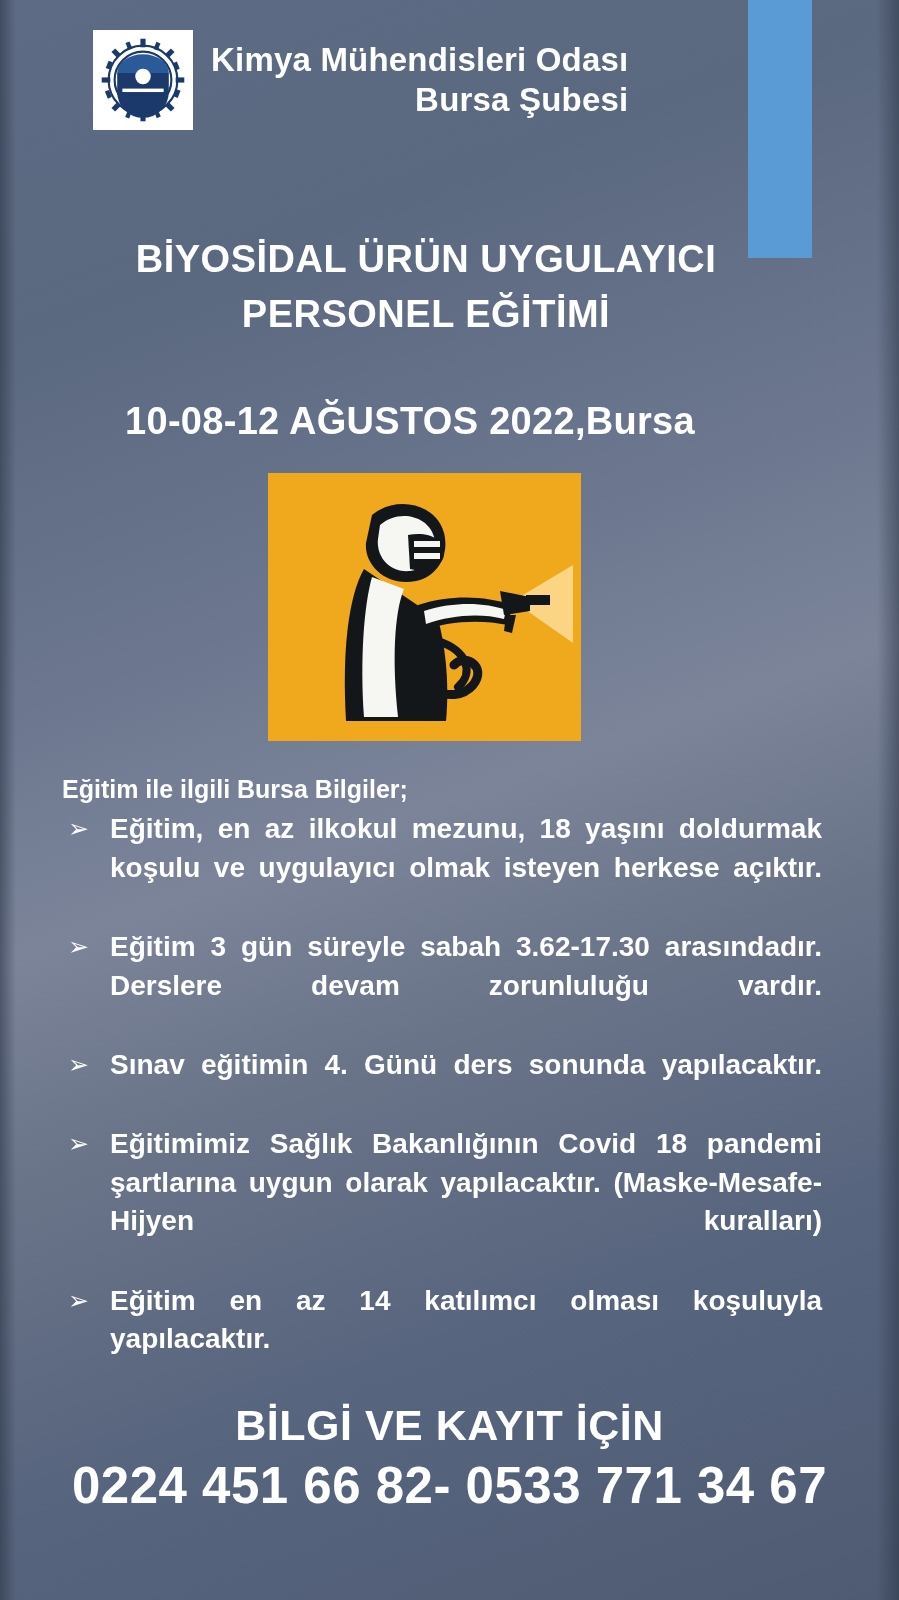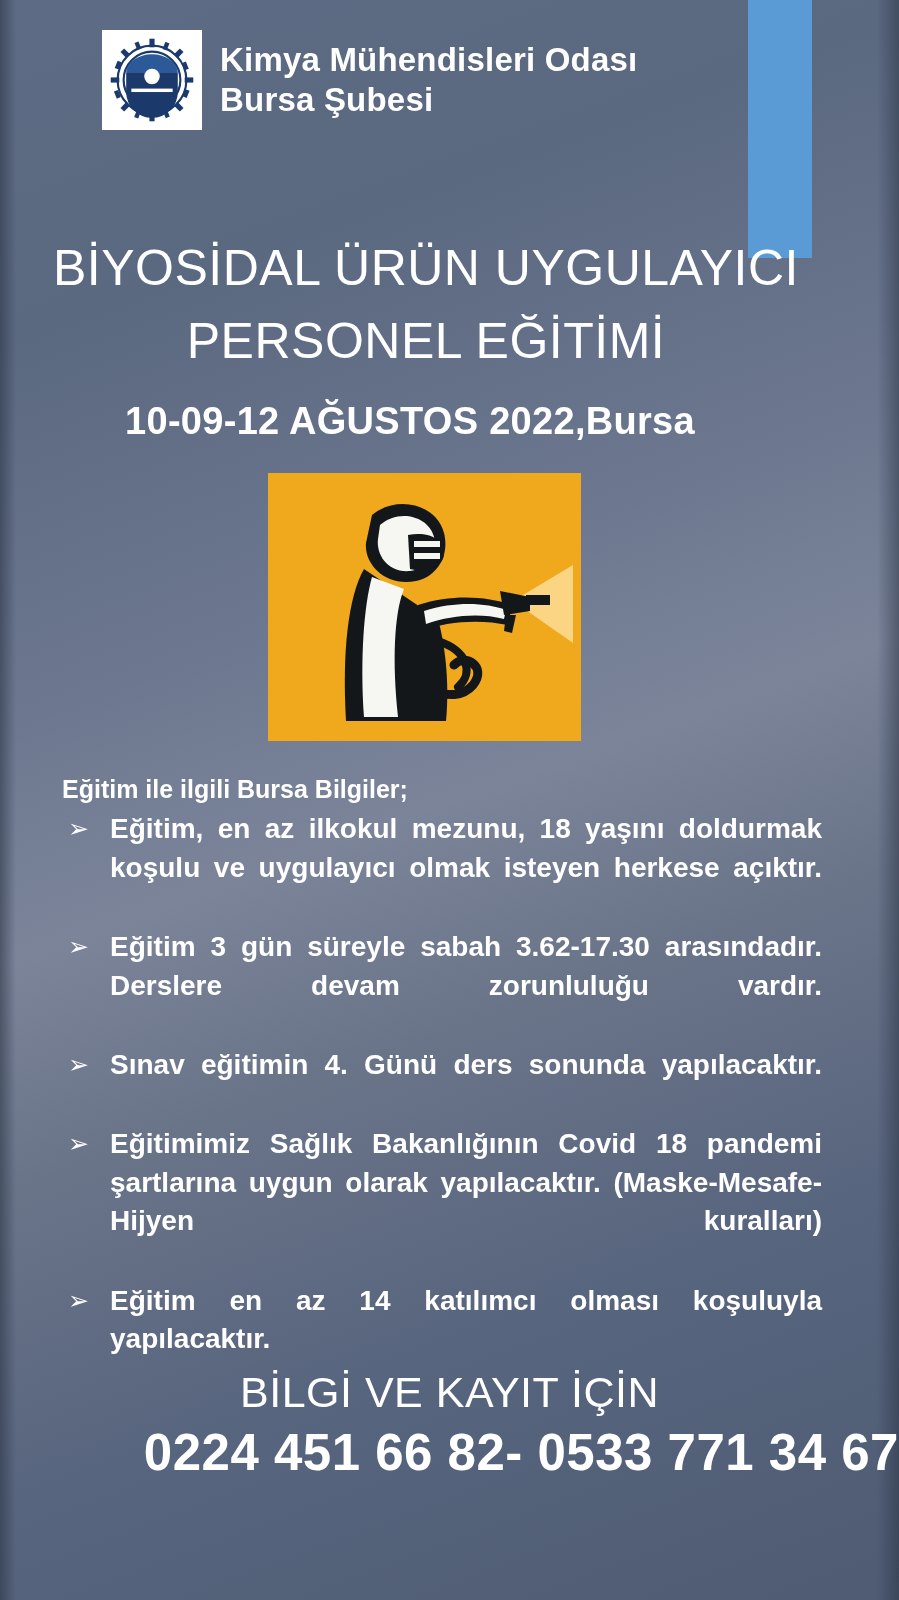--- a/index.html
+++ b/index.html
@@ -41,24 +41,25 @@
     left: 748px;
     top: 0;
     width: 64px;
     height: 258px;
     background: #5b9bd5;
   }
 
   
   .header {
     position: absolute;
-    left: 102px;
+    left: 93px;
     top: 30px;
     display: flex;
     align-items: center;
+    text-align: right;
   }
   .logo-box {
     width: 100px;
     height: 100px;
     background: #ffffff;
     display: flex;
     align-items: center;
     justify-content: center;
     flex: 0 0 auto;
   }
@@ -76,22 +77,22 @@
   
   .title-block {
     position: absolute;
     left: 0;
     top: 232px;
     width: 820px;
     text-align: center;
   }
   .title-main {
     color: #ffffff;
-    font-size: 50px;
-    font-weight: normal;
+    font-size: 38px;
+    font-weight: bold;
     line-height: 1.45;
     letter-spacing: 0.5px;
     white-space: pre-line;
     padding-left: 32px;
   }
   .date-line {
     position: absolute;
     left: 0;
     top: 400px;
     width: 820px;
@@ -158,29 +159,29 @@
   .footer {
     position: absolute;
     left: 0;
     top: 1368px;
     width: 899px;
     text-align: center;
     color: #ffffff;
   }
   .footer-title {
     font-size: 43px;
-    font-weight: normal;
+    font-weight: bold;
     letter-spacing: 0.5px;
+    margin-top: 33px;
   }
   .footer-phone {
     margin-top: 6px;
     font-size: 51px;
     font-weight: bold;
     letter-spacing: 0.5px;
-    text-align: right;
   }
 </style>
 </head>
 <body>
 
 <div class="poster">
 
   <div class="edge-left"></div>
   <div class="edge-right"></div>
 
@@ -221,21 +222,21 @@
       </span>
     </div>
     <div class="org-name">Kimya Mühendisleri Odası
 Bursa Şubesi</div>
   </div>
 
   <div class="title-block">
     <div class="title-main">BİYOSİDAL ÜRÜN UYGULAYICI
 PERSONEL EĞİTİMİ</div>
   </div>
-  <div class="date-line">10-09-12 AĞUSTOS 2022,Bursa</div>
+  <div class="date-line">10-08-12 AĞUSTOS 2022,Bursa</div>
 
   <div class="illustration">
     <svg width="313" height="268" viewBox="0 0 313 268">
       <rect x="0" y="0" width="313" height="268" fill="#f0a81c"></rect>
 
       <path d="M245 128 L305 92 L305 170 Z" fill="#fbd78a" opacity="0.95"></path>
 
       <path d="M150 170 C 140 215, 185 235, 205 212 C 220 193, 196 180, 186 192" fill="none" stroke="#14171a" stroke-width="9" stroke-linecap="round"></path>
 
       <path d="M96 96 C 80 124, 74 180, 78 248 L 178 248 C 182 206, 176 168, 170 146 Z" fill="#14171a"></path>

